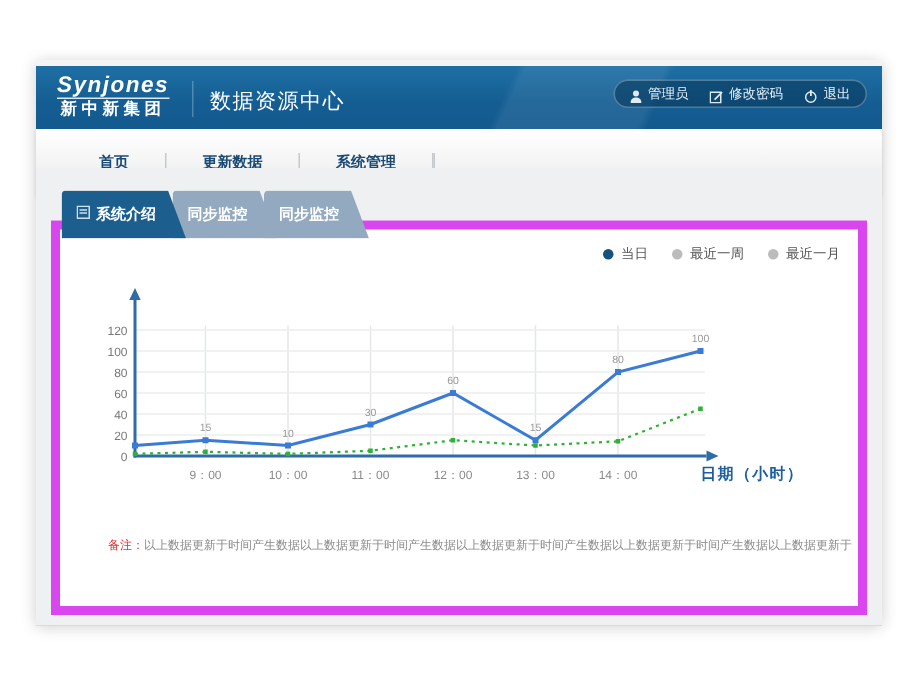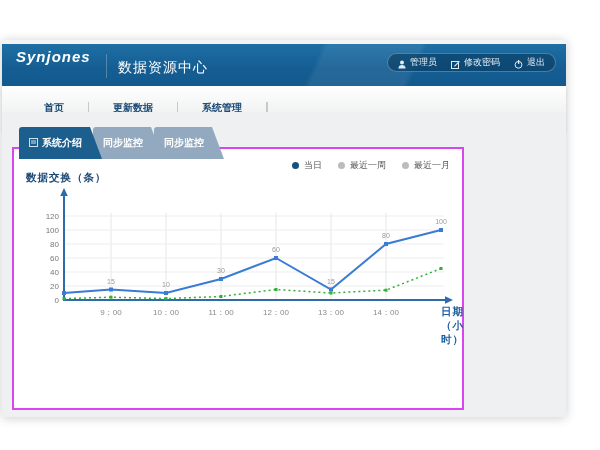--- a/index.html
+++ b/index.html
@@ -1,19 +1,19 @@
 <!DOCTYPE html>
 <html><head>
 <meta charset="utf-8">
 <style>
   * { margin:0; padding:0; box-sizing:border-box; }
   html,body { width:600px; height:450px; background:#ffffff; overflow:hidden;
               font-family:"Liberation Sans","DejaVu Sans",sans-serif; }
 
-  .page { position:absolute; left:2px; top:40px; width:564px; height:377px;
+  .page { position:absolute; left:24px; top:40px; width:564px; height:377px;
           background:#a3a3a3; box-shadow:0 1px 10px rgba(0,0,0,.20); }
 
   .topstrip { position:absolute; top:0; left:0; right:0; height:4px; background:#f4f4f4; }
 
   
   .hdr { position:absolute; top:4px; left:0; right:0; height:42px;
          background:linear-gradient(180deg,#1e6fa5 0%,#145d92 60%,#135a8e 100%); overflow:hidden; }
   .hdr::after { content:""; position:absolute; inset:0;
          background:linear-gradient(115deg, rgba(255,255,255,0) 55%, rgba(255,255,255,.07) 56%, rgba(255,255,255,.07) 72%, rgba(255,255,255,0) 73%); }
   .logo { position:absolute; left:14px; top:5px; color:#fff; text-align:center; z-index:2; }
@@ -41,22 +41,22 @@
   .content { position:absolute; top:72px; left:0; right:0; bottom:0; background:#eef0f1; }
 
   .tabs { position:absolute; left:17px; top:15px; height:20px; display:flex; }
   .tab { height:32px; display:flex; align-items:center; gap:4px; color:#fff; font-size:10px;
          font-weight:bold; padding:0 20px 0 10px; margin-right:-9px; cursor:pointer;
          clip-path:polygon(0 0, calc(100% - 12px) 0, 100% 100%, 0 100%); border-radius:3px 0 0 0; }
   .tab.active { background:#1c5e8e; z-index:3; }
   .tab.inactive { background:#93a9c0; z-index:2; }
   .tab.inactive + .tab.inactive { z-index:1; }
 
-  .panel { position:absolute; left:10px; top:35px; width:452px; height:263px;
-           background:#ffffff; border:2px solid #d946ef;text-align:center; }
+  .panel { position:absolute; left:10px; top:35px; width:544px; height:263px;
+           background:#ffffff; border:6px solid #d946ef;text-align:center; }
 
   .radios { position:absolute; top:10px; right:12px; display:flex; gap:16px; align-items:center; }
   .radio { display:flex; align-items:center; gap:5px; font-size:9px; color:#555; cursor:pointer; }
   .radio .dot { width:7px; height:7px; border-radius:50%; background:#bcbcbc; }
   .radio.sel .dot { background:#17527f; }
 
   .ylabel { position:absolute; left:12px; top:22px; font-size:10.5px; font-weight:bold; color:#1b4a75; letter-spacing:1px; }
   .xlabel { position:absolute; left:427px; top:156px; font-size:10.5px; font-weight:bold; color:#1c5e9e; letter-spacing:1px; }
 
   .chart-svg { position:absolute; left:30px; top:38px; }
@@ -70,20 +70,21 @@
 </style>
 </head>
 <body>
 
 <div class="page">
   <div class="topstrip"></div>
 
   <div class="hdr">
     <div class="logo">
       <div class="l1">Synjones</div>
+      <div class="l2">新中新集团</div>
     </div>
     <div class="hdr-divider"></div>
     <div class="app-title">数据资源中心</div>
     <div class="user-pill">
         <div class="pitem">
           <span>
             <svg width="8" height="9" viewBox="0 0 8 9">
               <circle cx="4" cy="2.4" r="2" fill="#dfeaf3"></circle>
               <path d="M0.4 8.6 C0.4 6 2 5 4 5 C6 5 7.6 6 7.6 8.6 Z" fill="#dfeaf3"></path>
             </svg>
@@ -147,21 +148,20 @@
           </div>
           <div class="radio">
             <span class="dot"></span>
             <span>最近一周</span>
           </div>
           <div class="radio">
             <span class="dot"></span>
             <span>最近一月</span>
           </div>
         </div>
-      <div class="ylabel">数据交换（条）</div>
       <svg class="chart-svg" width="480" height="150" viewBox="0 0 480 150">
           <line x1="67" y1="26" x2="67" y2="113" stroke="#e4e6e8" stroke-width="1"></line>
           <line x1="122" y1="26" x2="122" y2="113" stroke="#e4e6e8" stroke-width="1"></line>
           <line x1="177" y1="26" x2="177" y2="113" stroke="#e4e6e8" stroke-width="1"></line>
           <line x1="232" y1="26" x2="232" y2="113" stroke="#e4e6e8" stroke-width="1"></line>
           <line x1="287" y1="26" x2="287" y2="113" stroke="#e4e6e8" stroke-width="1"></line>
           <line x1="342" y1="26" x2="342" y2="113" stroke="#e4e6e8" stroke-width="1"></line>
           <line x1="20" y1="99" x2="400" y2="99" stroke="#ededed" stroke-width="1"></line>
           <line x1="20" y1="85" x2="400" y2="85" stroke="#ededed" stroke-width="1"></line>
           <line x1="20" y1="71" x2="400" y2="71" stroke="#ededed" stroke-width="1"></line>
@@ -205,15 +205,18 @@
           <rect x="18.5" y="110.1" width="3" height="3" fill="#2eb135"></rect>
           <rect x="65.5" y="108.7" width="3" height="3" fill="#2eb135"></rect>
           <rect x="120.5" y="110.1" width="3" height="3" fill="#2eb135"></rect>
           <rect x="175.5" y="108" width="3" height="3" fill="#2eb135"></rect>
           <rect x="230.5" y="101" width="3" height="3" fill="#2eb135"></rect>
           <rect x="285.5" y="104.5" width="3" height="3" fill="#2eb135"></rect>
           <rect x="340.5" y="101.7" width="3" height="3" fill="#2eb135"></rect>
           <rect x="395.5" y="80" width="3" height="3" fill="#2eb135"></rect>
         </svg>
       <div class="xlabel">日期（小时）</div>
+      <div class="note">
+        <span class="red">备注：</span><span>以上数据更新于时间产生数据以上数据更新于时间产生数据以上数据更新于时间产生数据以上数据更新于时间产生数据以上数据更新于</span>
+      </div>
     </div>
   </div>
 </div>
 
 </body></html>

